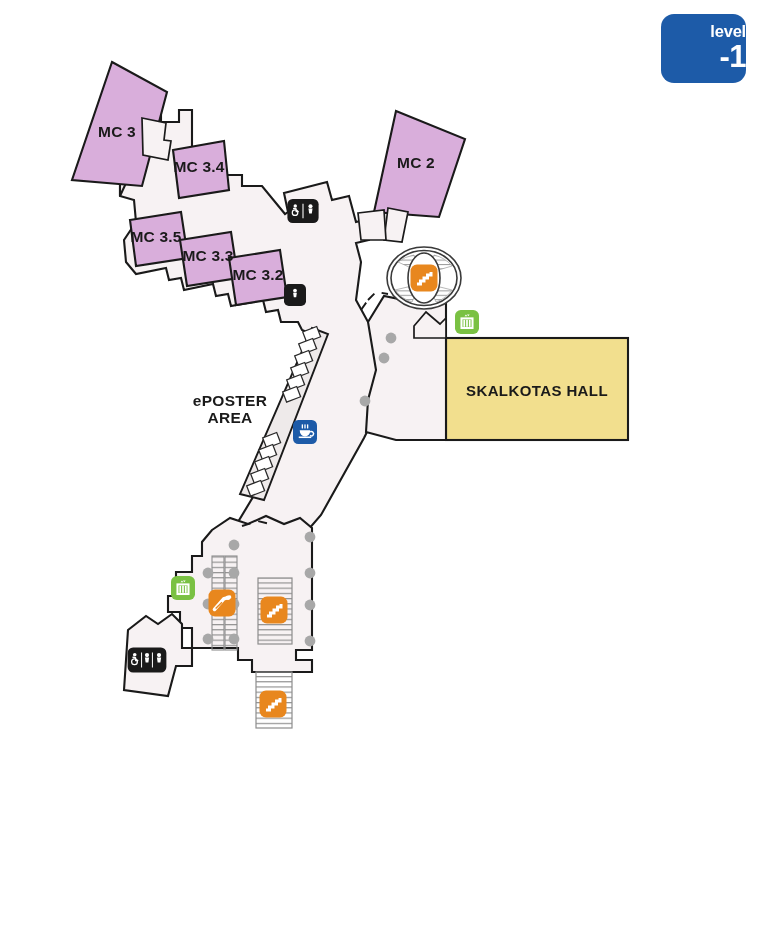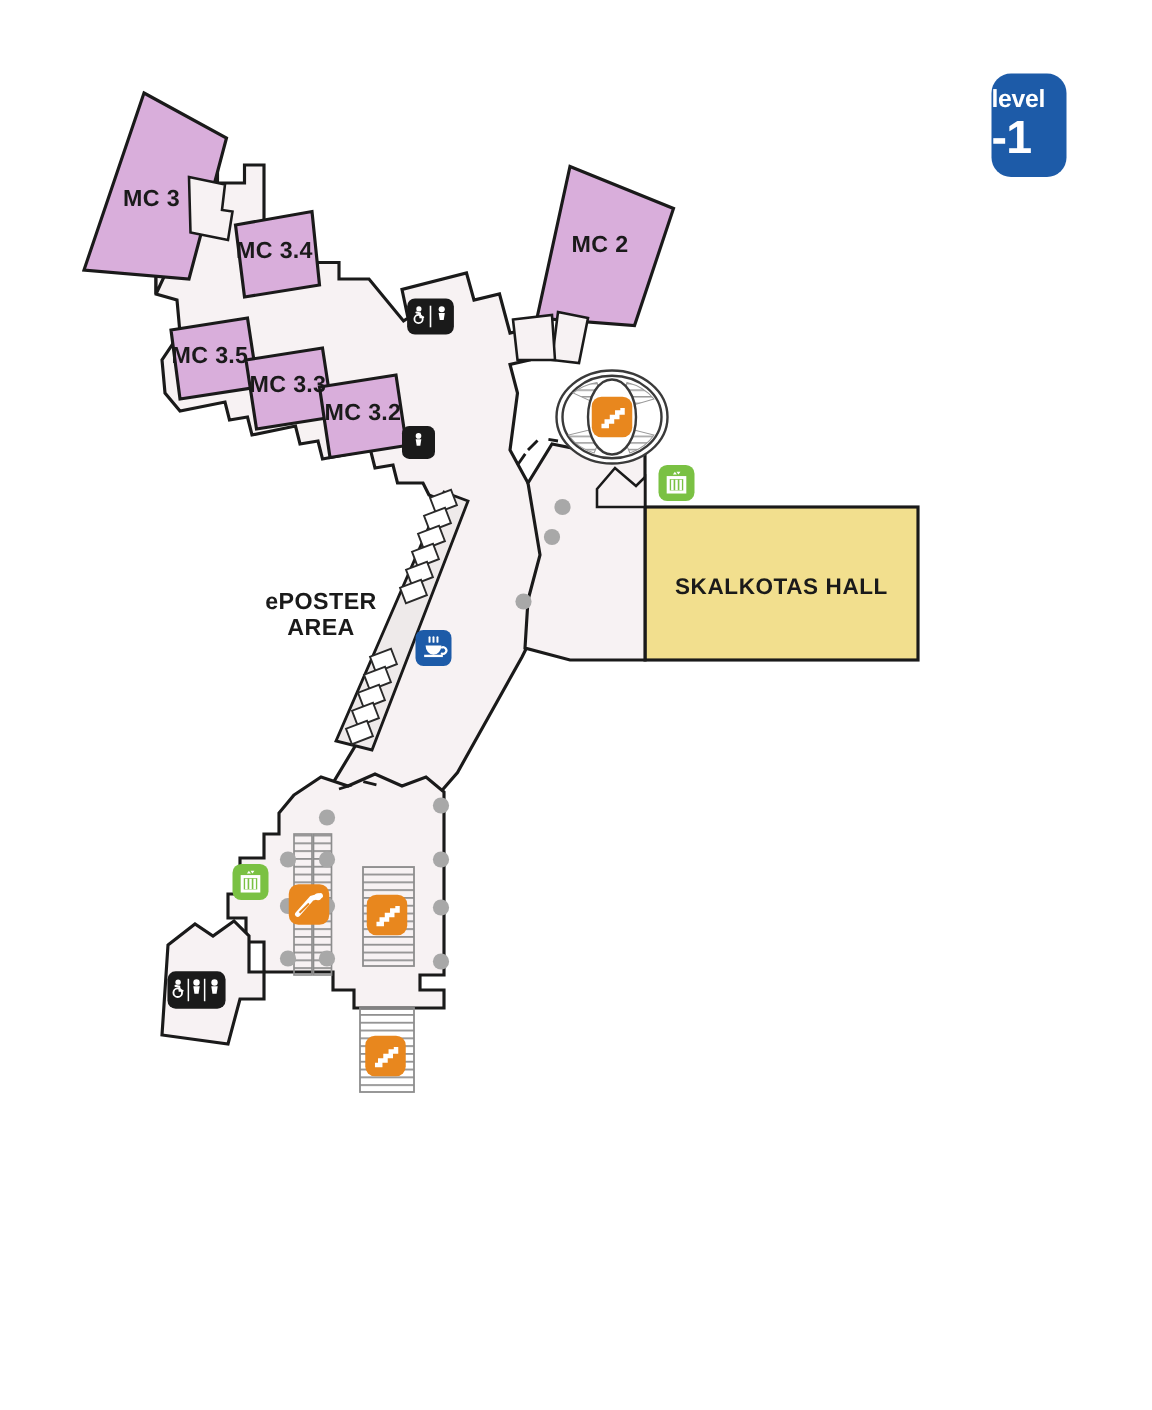--- a/index.html
+++ b/index.html
@@ -10,21 +10,21 @@
   }
   body {
     width: 768px;
     height: 940px;
     position: relative;
     font-family: "Liberation Sans", sans-serif;
     overflow: hidden;
   }
   #map-root {
     position: absolute;
-    left: 0; top: 0;
+    left: 16px; top: 0;
     width: 640px;
     height: 940px;
   }
   svg { display: block; }
 
   .floor-fill { fill: #f7f2f3; stroke: #1a1a1a; stroke-width: 2.1; stroke-linejoin: miter; }
   .floor-fill-thin { fill: #f7f2f3; stroke: #1a1a1a; stroke-width: 1.7; }
   .room-purple { fill: #d9aedb; stroke: #1a1a1a; stroke-width: 2.1; }
   .room-yellow { fill: #f2df8e; stroke: #1a1a1a; stroke-width: 2.1; }
   .corridor-light { fill: #eeeaea; stroke: #1a1a1a; stroke-width: 1.9; }
@@ -53,29 +53,28 @@
     font-weight: 700;
     fill: #1a1a1a;
     letter-spacing: 0.3px;
   }
 
   
   #level-badge {
     position: absolute;
     left: 661px;
     top: 14px;
-    width: 50px;
+    width: 85px;
     height: 69px;
     border-radius: 13px;
     background: #1d5ba8;
     color: #ffffff;
-    text-align: left;
+    text-align: right;
     box-sizing: border-box;
     padding-top: 9px;
-    margin-top: 35px;
   }
   #level-badge .lv-word {
     display: block;
     font-family: "Liberation Sans", sans-serif;
     font-size: 16.5px;
     font-weight: 700;
     line-height: 17px;
     letter-spacing: -0.2px;
   }
   #level-badge .lv-num {

